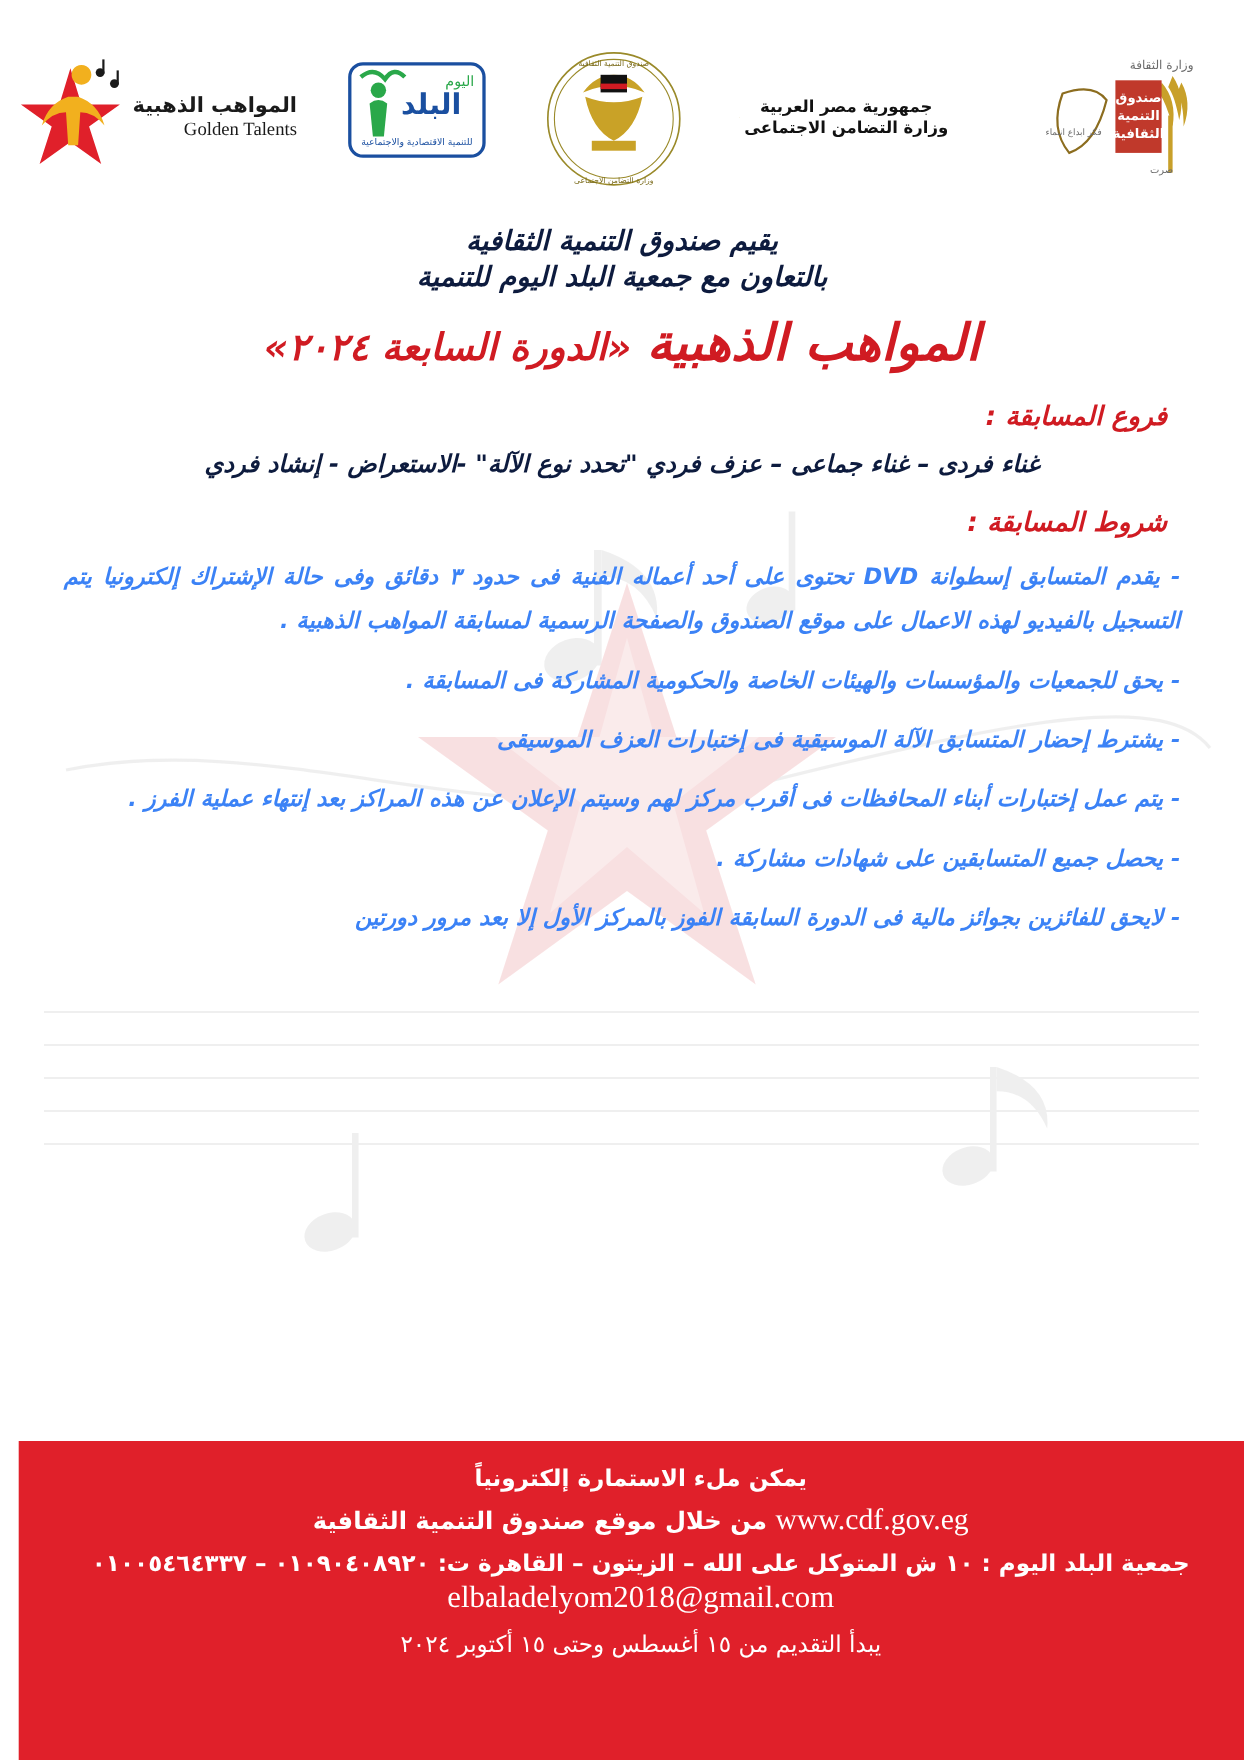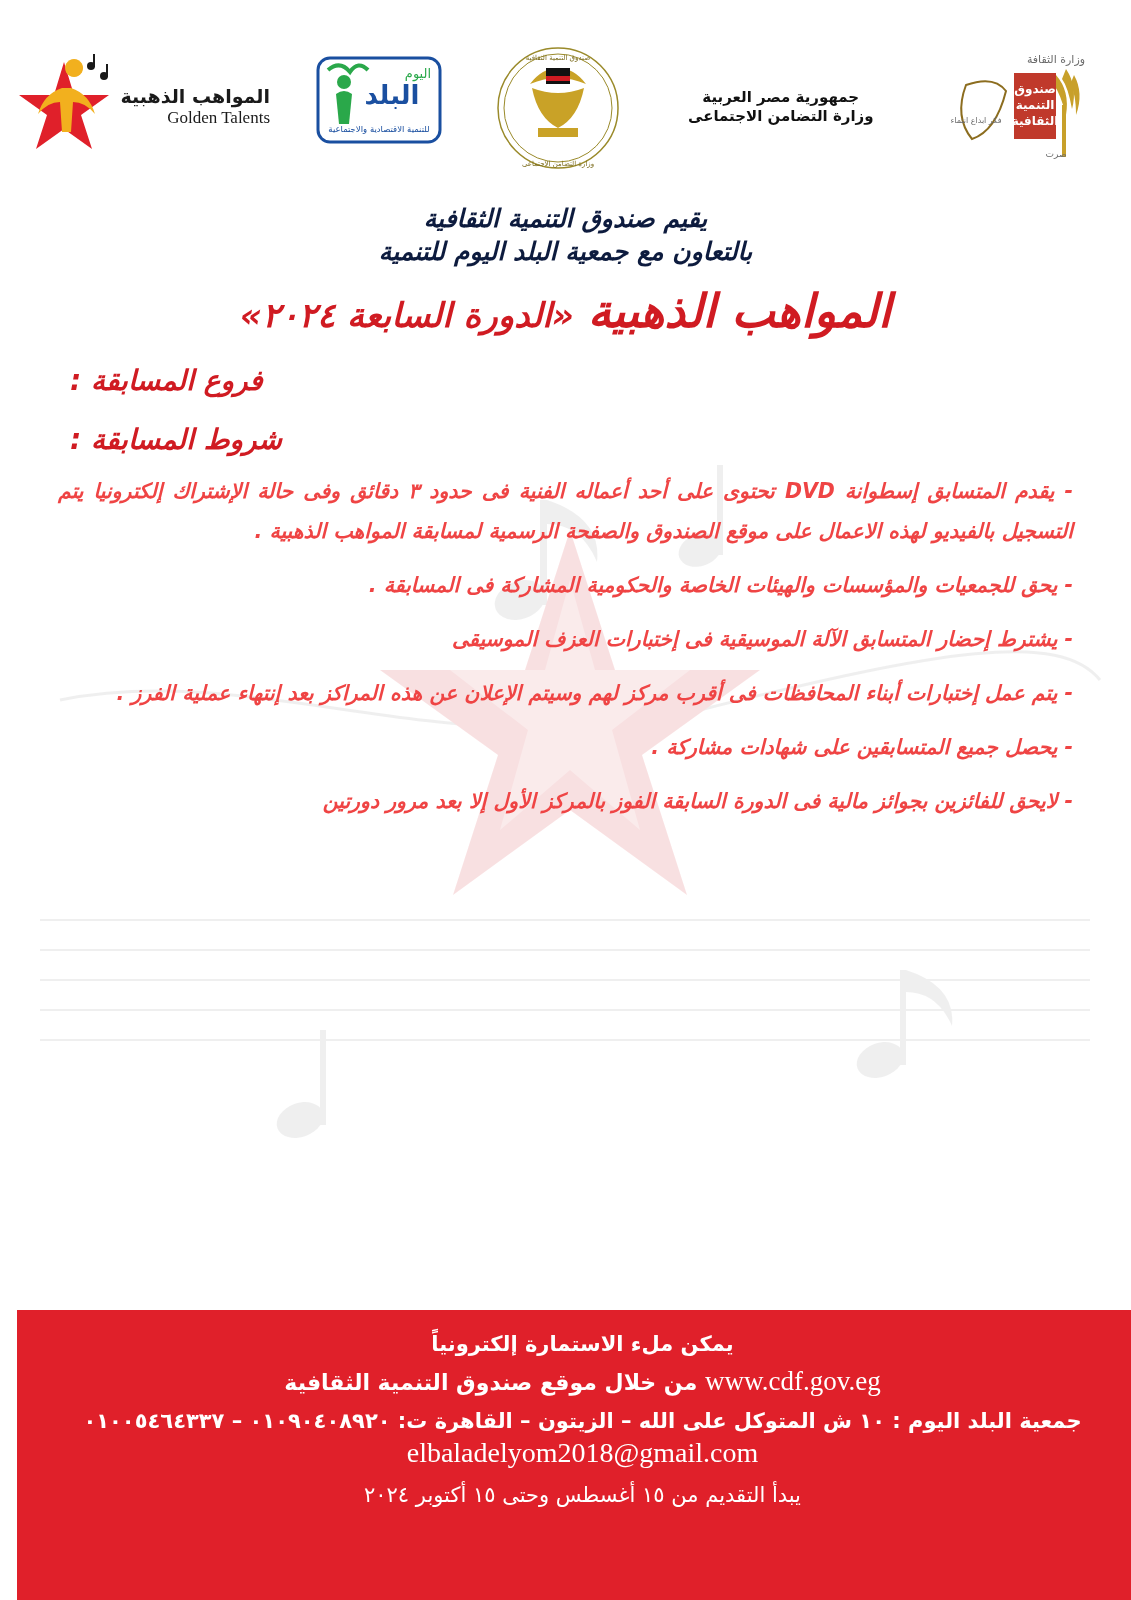--- a/index.html
+++ b/index.html
@@ -50,21 +50,21 @@
   .logo-gt .gt-text { text-align: right; line-height: 1.15; }
   .logo-gt .gt-ar {
     font-size: 19px; font-weight: bold; color: #1a1a1a; white-space: nowrap;
   }
   .logo-gt .gt-en {
     font-size: 17px; color: #1a1a1a; white-space: nowrap; font-family: "Liberation Serif", serif; text-align: right;
   }
 
   .logo-balad { width: 130px; height: 110px; }
   .logo-eagle1 { width: 140px; height: 130px; }
-  .logo-minis { width: 190px; height: 120px; display: flex; flex-direction: row-reverse; align-items: center; gap: 16px;}
+  .logo-minis { width: 190px; height: 120px; display: flex; flex-direction: row-reverse; align-items: center; gap: 4px;}
   .logo-minis .min-text { text-align: center; line-height: 1.3; }
   .logo-minis .min-l1 { font-size: 15px; font-weight: bold; color: #111; white-space: nowrap;}
   .logo-minis .min-l2 { font-size: 15px; font-weight: bold; color: #111; white-space: nowrap;}
   .logo-cdf { width: 185px; height: 125px; }
 
   
   .content {
     position: relative;
     z-index: 2;
     padding: 0 30px;
@@ -98,40 +98,40 @@
   }
   .subtitle {
     margin-top: 14px;
     font-size: 27px;
     font-weight: bold;
     color: #0d1b3e;
   }
 
   .section-head {
     margin: 26px 40px 0 40px;
-    text-align: left;
-    font-size: 28px;
+    text-align: right;
+    font-size: 24px;
     font-weight: bold;
     color: #d01b22;
   }
   .branches {
     margin: 18px 40px 0 40px;
     text-align: center;
     font-size: 22px;
     font-weight: bold;
     color: #0d1b3e;
   }
   .cond-list {
     margin: 16px 28px 0 28px;
     text-align: right;
   }
   .cond-item {
     font-size: 20.5px;
     font-weight: bold;
-    color: #ef4444;
+    color: #3b82f6;
     line-height: 1.95;
     margin-bottom: 14px;
   }
   .cond-item.justify { text-align: justify; text-align-last: right; }
 
   
   .footer {
     position: absolute;
     left: 17px; bottom: 0;
     width: 1131px;
@@ -279,20 +279,21 @@
   <div class="org-line">يقيم صندوق التنمية الثقافية</div>
   <div class="org-line">بالتعاون مع جمعية البلد اليوم للتنمية</div>
 
   <div class="title-row">
     <span class="title-main">المواهب الذهبية</span>
     <span class="title-sub">«الدورة السابعة ٢٠٢٤»</span>
   </div>
 
 
   <div class="section-head">فروع المسابقة :</div>
+  <div class="branches">غناء فردى – غناء جماعى – عزف فردي "تحدد نوع الآلة" -الاستعراض - إنشاد فردي</div>
 
   <div class="section-head">شروط المسابقة :</div>
 
   <div class="cond-list">
     <div class="cond-item justify">- يقدم المتسابق إسطوانة  DVD  تحتوى على أحد أعماله الفنية فى حدود ٣ دقائق وفى حالة  الإشتراك إلكترونيا يتم التسجيل بالفيديو لهذه الاعمال على موقع الصندوق والصفحة الرسمية لمسابقة المواهب الذهبية .</div>
     <div class="cond-item">- يحق للجمعيات والمؤسسات والهيئات الخاصة والحكومية المشاركة  فى المسابقة .</div>
     <div class="cond-item">- يشترط إحضار المتسابق الآلة الموسيقية فى إختبارات العزف الموسيقى</div>
     <div class="cond-item justify">- يتم عمل إختبارات أبناء المحافظات فى أقرب مركز لهم وسيتم الإعلان عن هذه المراكز بعد إنتهاء عملية الفرز .</div>
     <div class="cond-item">- يحصل جميع المتسابقين على شهادات مشاركة .</div>
     <div class="cond-item">- لايحق للفائزين بجوائز مالية فى الدورة السابقة الفوز بالمركز الأول إلا بعد مرور دورتين</div>

